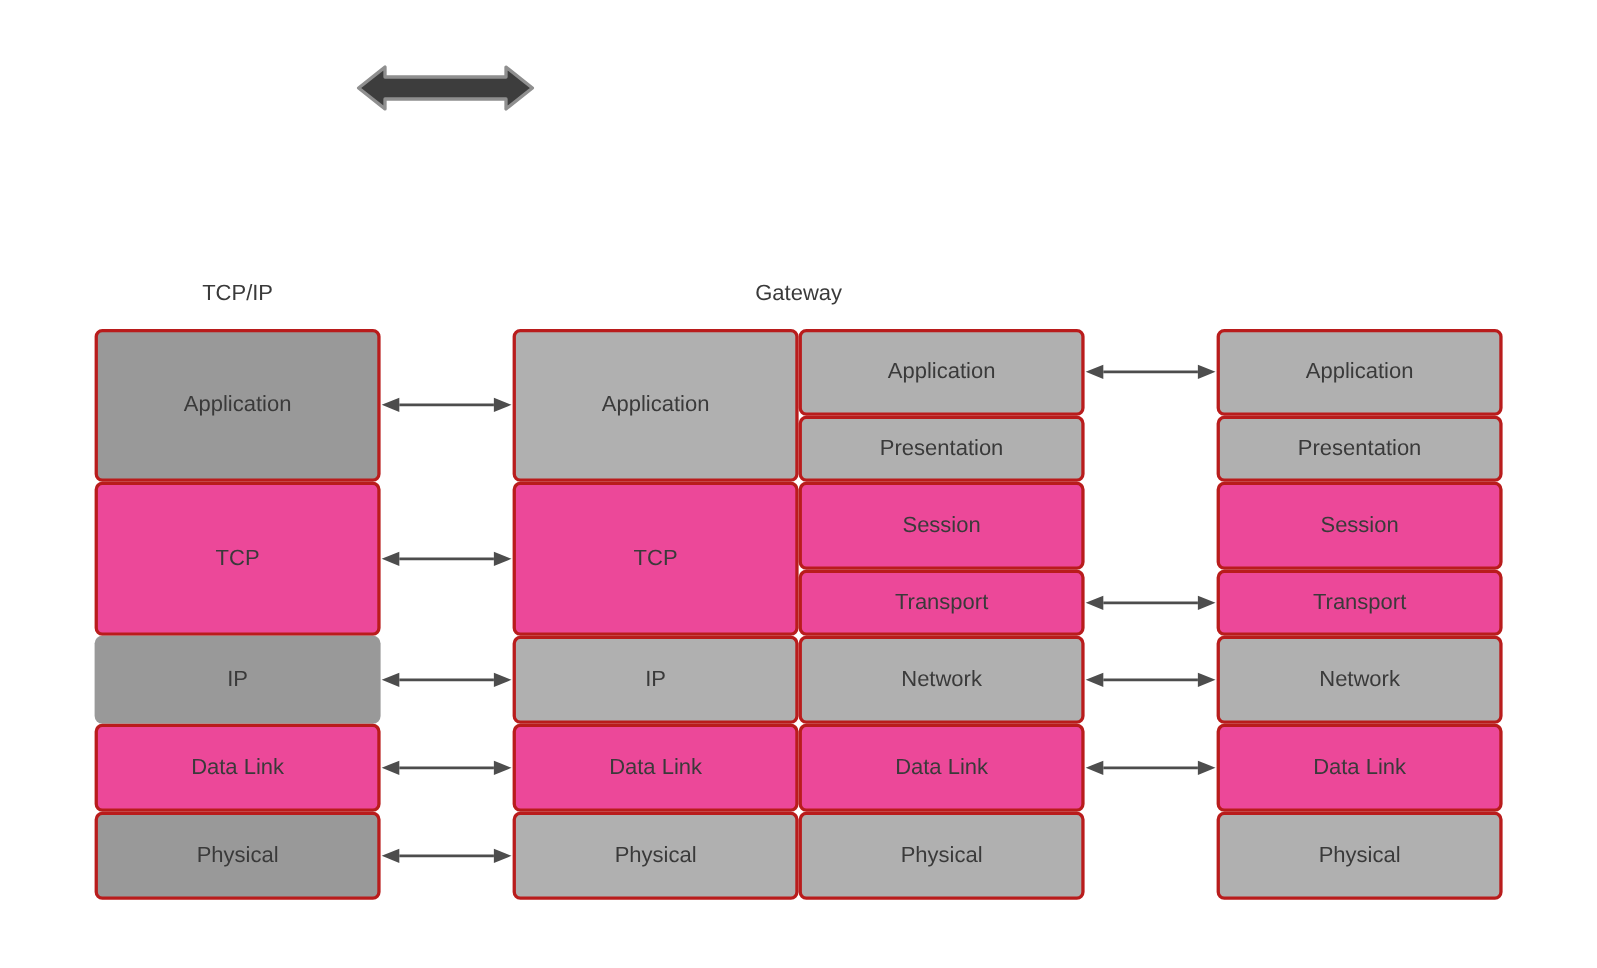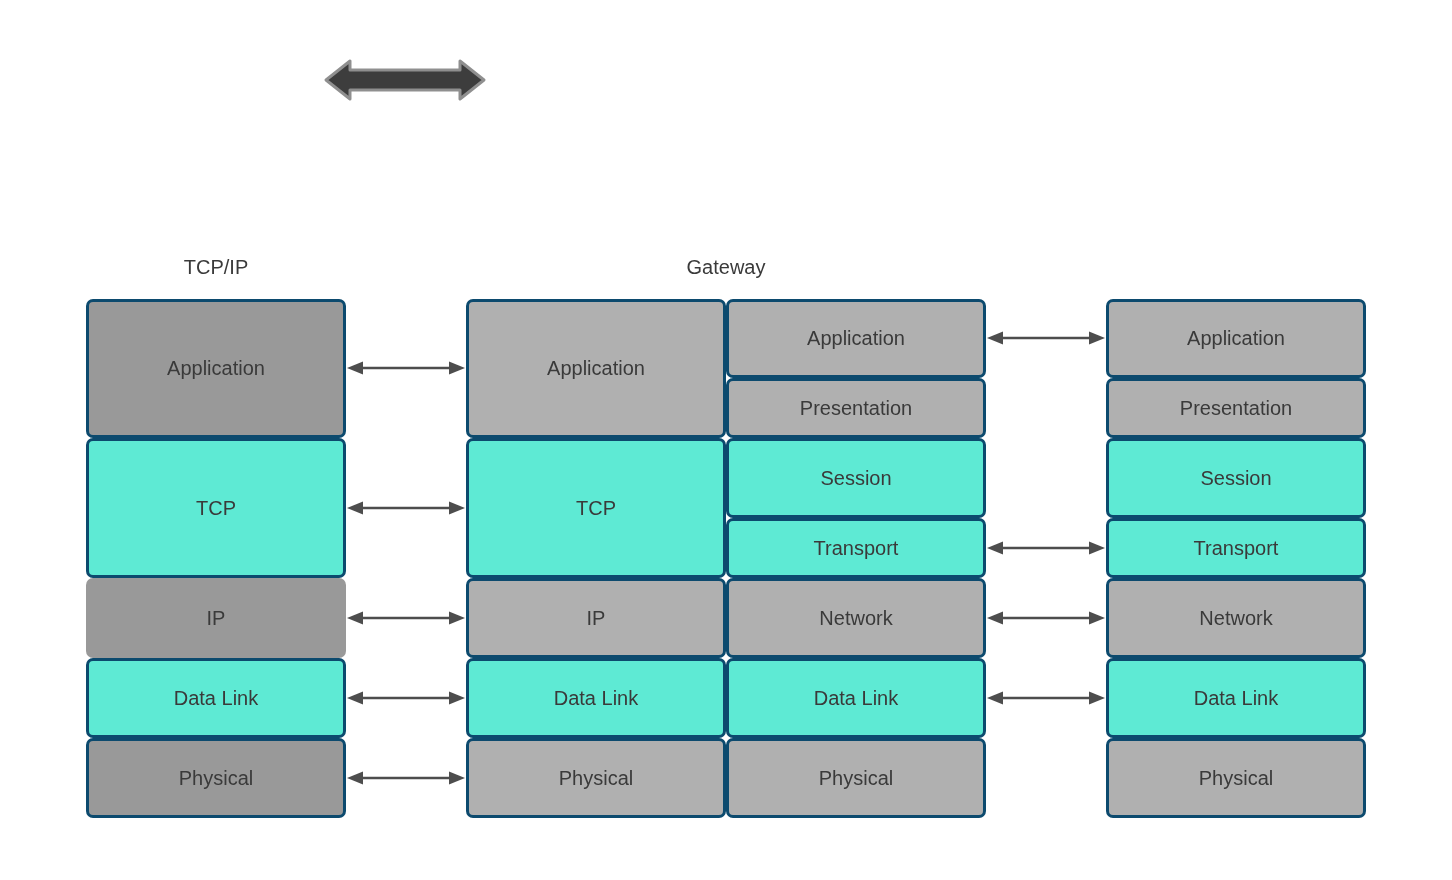--- a/index.html
+++ b/index.html
@@ -9,24 +9,24 @@
   }
   .hdr {
     position:absolute; font-size:20px; color:#3a3a3a; text-align:center;
     height:24px; line-height:24px;
   }
   .box {
     position:absolute; width:260px; box-sizing:border-box;
     display:flex; align-items:center; justify-content:center;
     font-size:20px; color:#3a3a3a; border-radius:7px;
   }
-  .bordered { border:3px solid #0c4a6e; }
+  .bordered { border:3px solid #b91c1c; }
   .fill-dark  { background:#999999; }
   .fill-light { background:#b0b0b0; }
-  .fill-white { background:#5eead4; }
+  .fill-white { background:#ec4899; }
   svg.overlay { position:absolute; left:0; top:0; pointer-events:none; }
 </style>
 </head>
 <body>
 
 <div class="canvas">
 
   <svg class="overlay" width="1452" height="880" aria-hidden="true">
     <path d="M326,80 L350,61 L350,70 L460,70 L460,61 L484,80 L460,99 L460,90 L350,90 L350,99 Z" fill="#3d3d3d" stroke="#8f8f8f" stroke-width="3" stroke-linejoin="round"></path>
   </svg>

